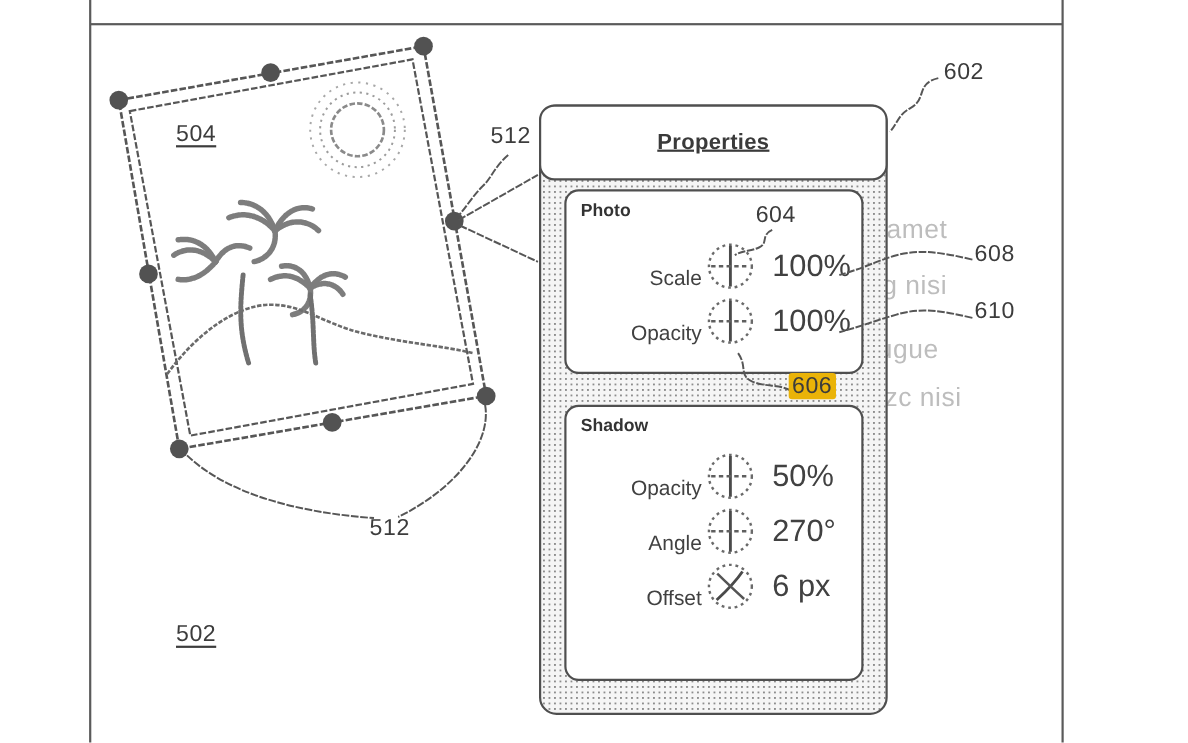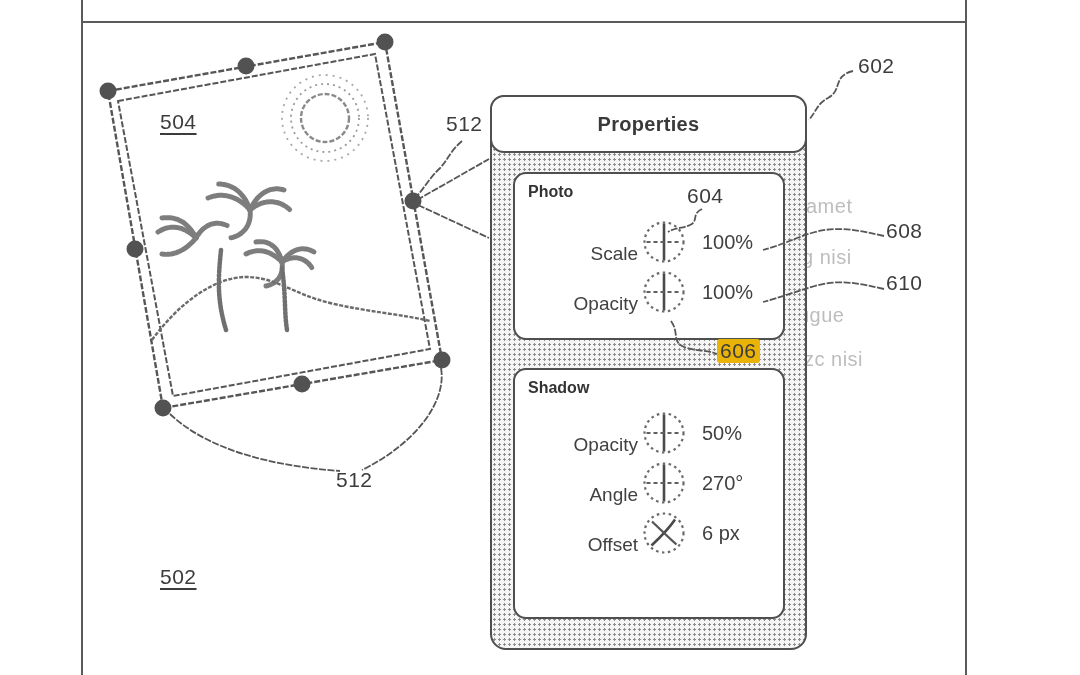--- a/index.html
+++ b/index.html
@@ -7,44 +7,44 @@
        font-family:"Liberation Sans","DejaVu Sans",sans-serif;color:#3e3e3e;}
   .stage{position:absolute;inset:0;}
 
   
   .frame-line{position:absolute;background:#5a5a5a;}
   .frame-left{left:81px;top:0;width:2px;height:675px;}
   .frame-right{left:965px;top:0;width:2px;height:675px;}
   .frame-top{left:82px;top:21px;width:884px;height:2px;}
 
   
-  .faded{position:absolute;font-size:20px;color:#bdbdbd;letter-spacing:.5px;}
+  .faded{position:absolute;font-size:24px;color:#bdbdbd;letter-spacing:.5px;}
 
   
   .panel{position:absolute;left:490px;top:95px;width:317px;height:555px;
          border:2px solid #4f4f4f;border-radius:16px;box-sizing:border-box;
          background-color:#f5f5f5;
          background-image:radial-gradient(circle,#8d8d8d 1.05px,rgba(0,0,0,0) 1.1px);
          background-size:5px 5px;z-index:1;}
-  .panel-header{position:absolute;left:-2px;top:-2px;right:-2px;height:58px;
+  .panel-header{position:absolute;left:-2px;top:-2px;right:-2px;height:69px;
          background:#fff;border:2px solid #4f4f4f;border-radius:14px;
          box-sizing:border-box;display:flex;align-items:center;justify-content:center;
-         font-size:20px;font-weight:bold;color:#3a3a3a;letter-spacing:.3px;}
+         font-size:20px;font-weight:bold;color:#3a3a3a;letter-spacing:.3px;text-decoration:underline;}
   .section{position:absolute;left:21px;width:272px;background:#fff;
          border:2px solid #4f4f4f;border-radius:13px;box-sizing:border-box;}
   .section-photo{top:75px;height:168px;}
   .section-shadow{top:271px;height:251px;}
   .section-title{padding:9px 0 0 13px;font-size:16px;font-weight:bold;color:#333;}
   .rows{display:block;}
   .rows-photo{margin-top:16px;}
   .rows-shadow{margin-top:11px;}
   .row{display:grid;grid-template-columns:125px 48px 1fr;align-items:center;height:50px;}
   .row-label{text-align:right;font-size:19px;color:#414141;padding-right:2px;margin-top:24px;}
   .dial{width:44px;height:44px;justify-self:center;}
-  .row-value{font-size:20px;color:#414141;padding-left:14px;}
+  .row-value{font-size:28px;color:#414141;padding-left:14px;}
 
   
   .overlay{position:absolute;left:0;top:0;z-index:5;pointer-events:none;}
 
   
   .ref{position:absolute;z-index:6;font-size:21px;color:#3c3c3c;letter-spacing:.5px;}
   .ref-underlined{text-decoration:underline;text-underline-offset:4px;
                   text-decoration-thickness:1.5px;}
   .ref-halo{background:#eab308;padding:0 3px;border-radius:3px;}
 </style>

